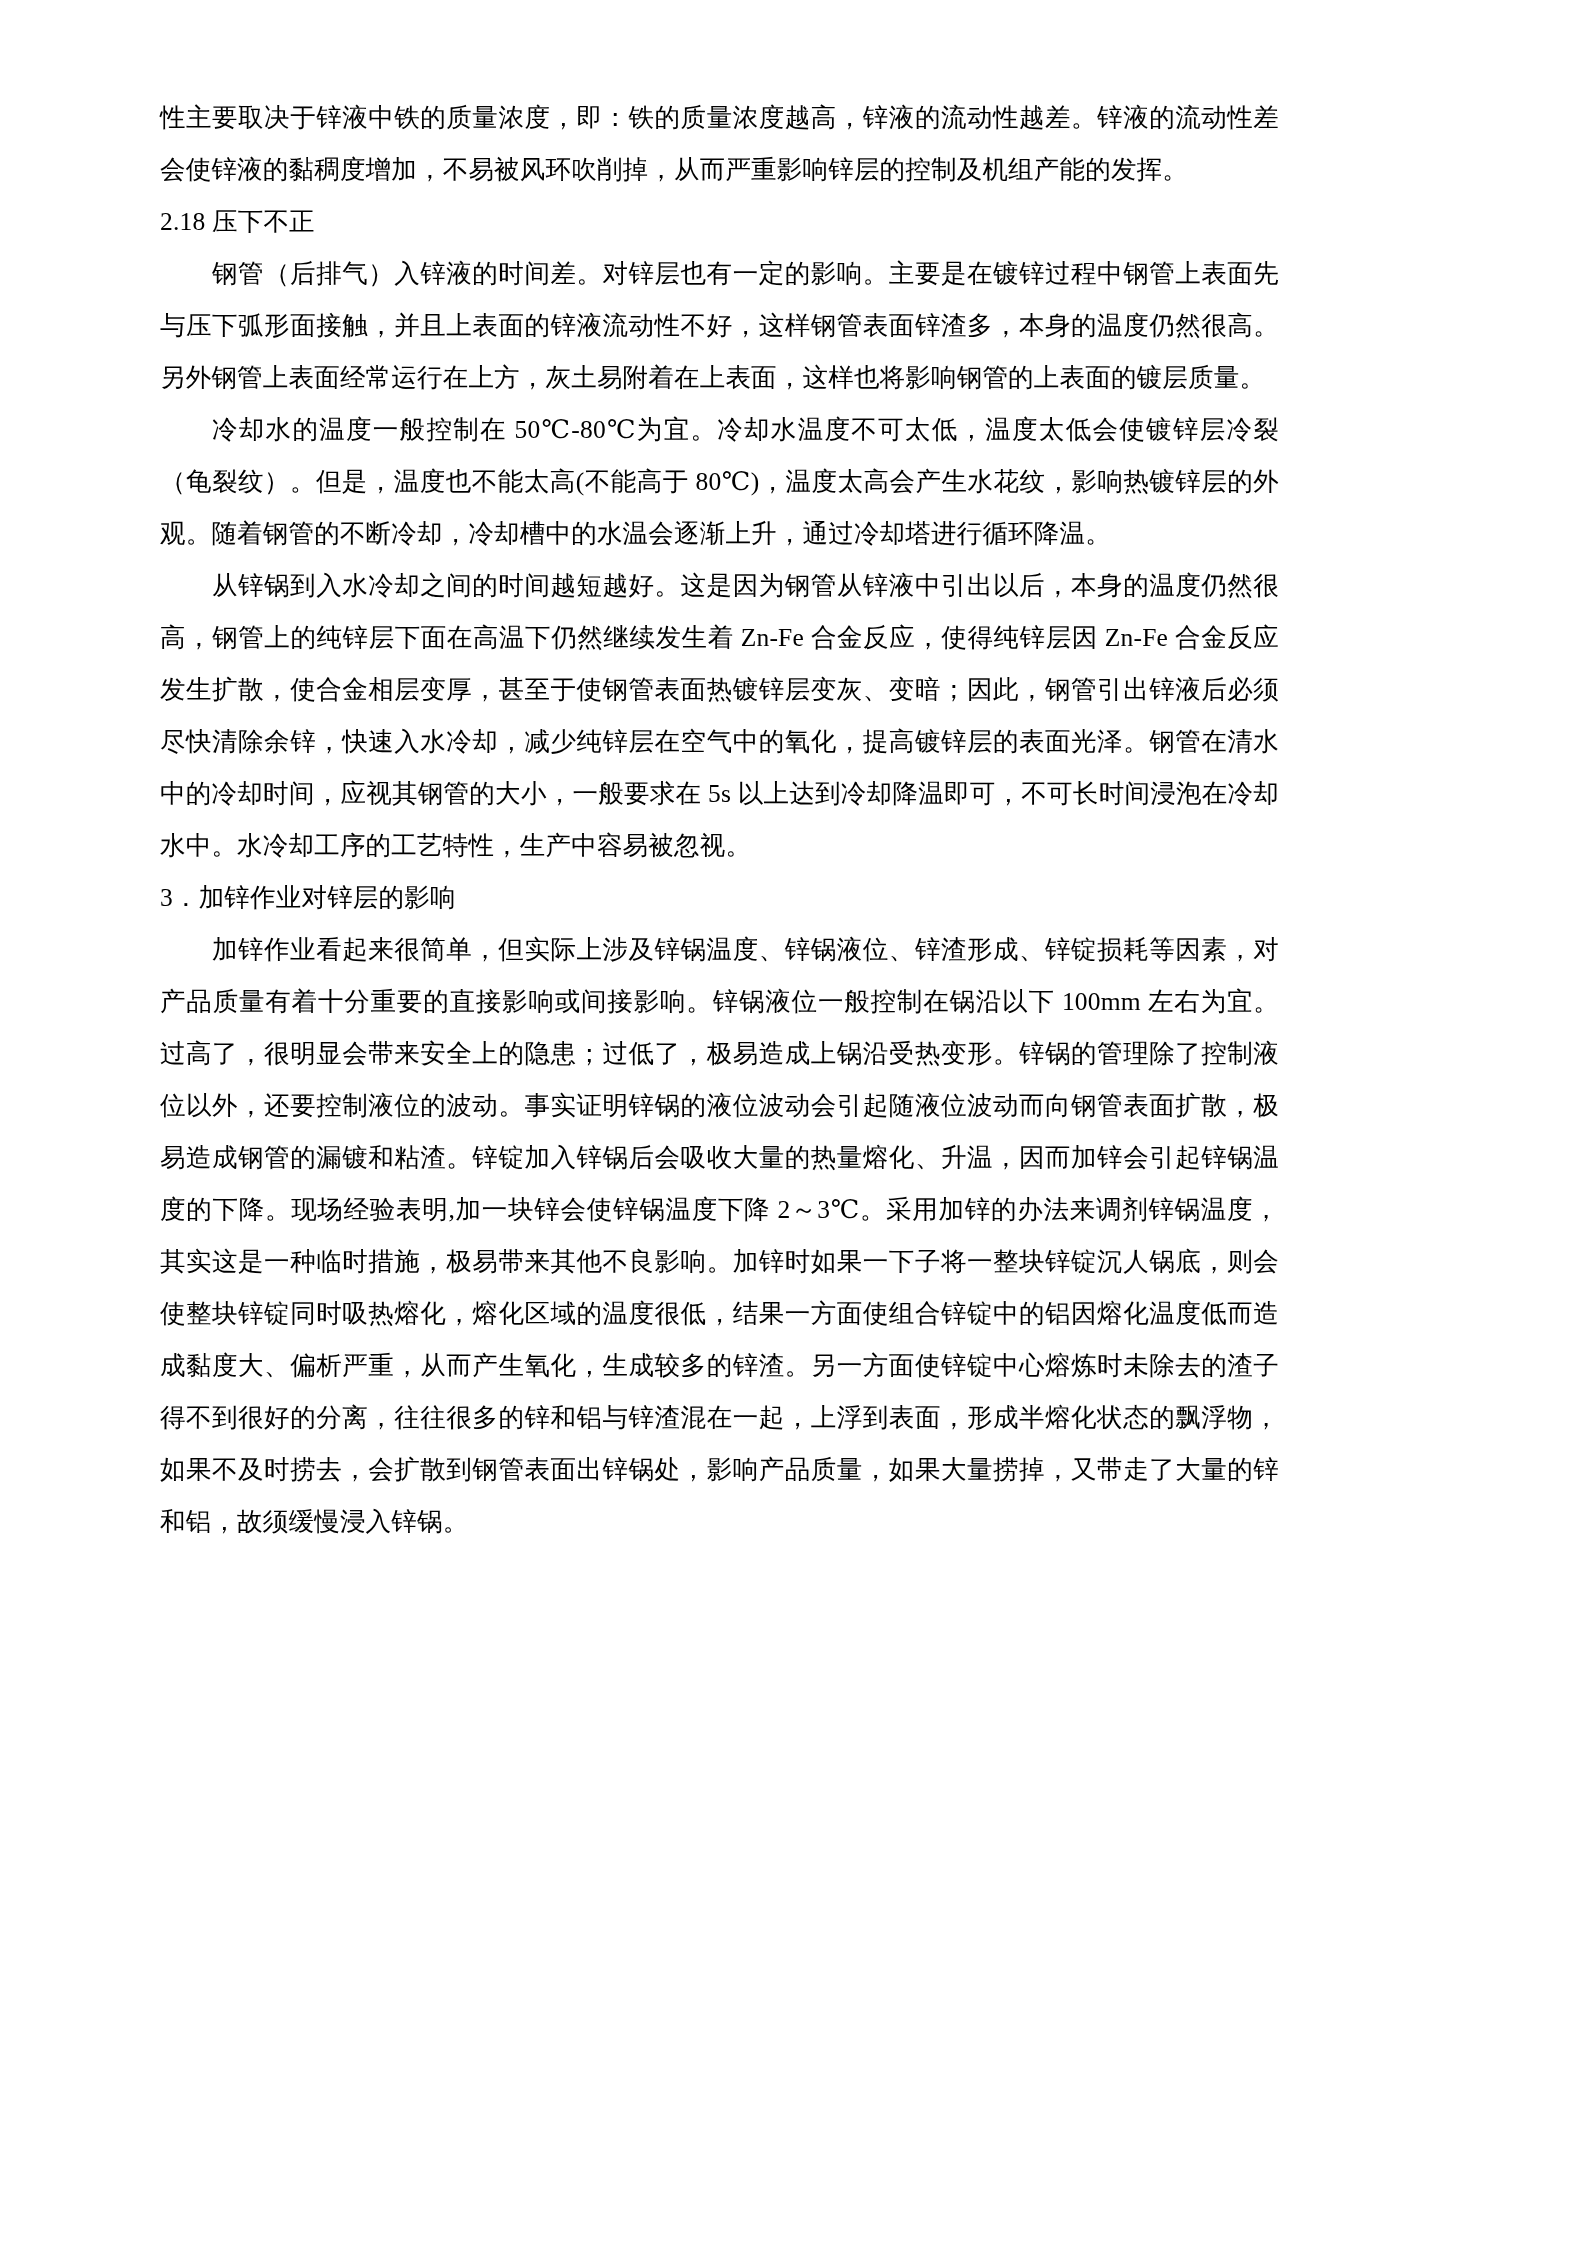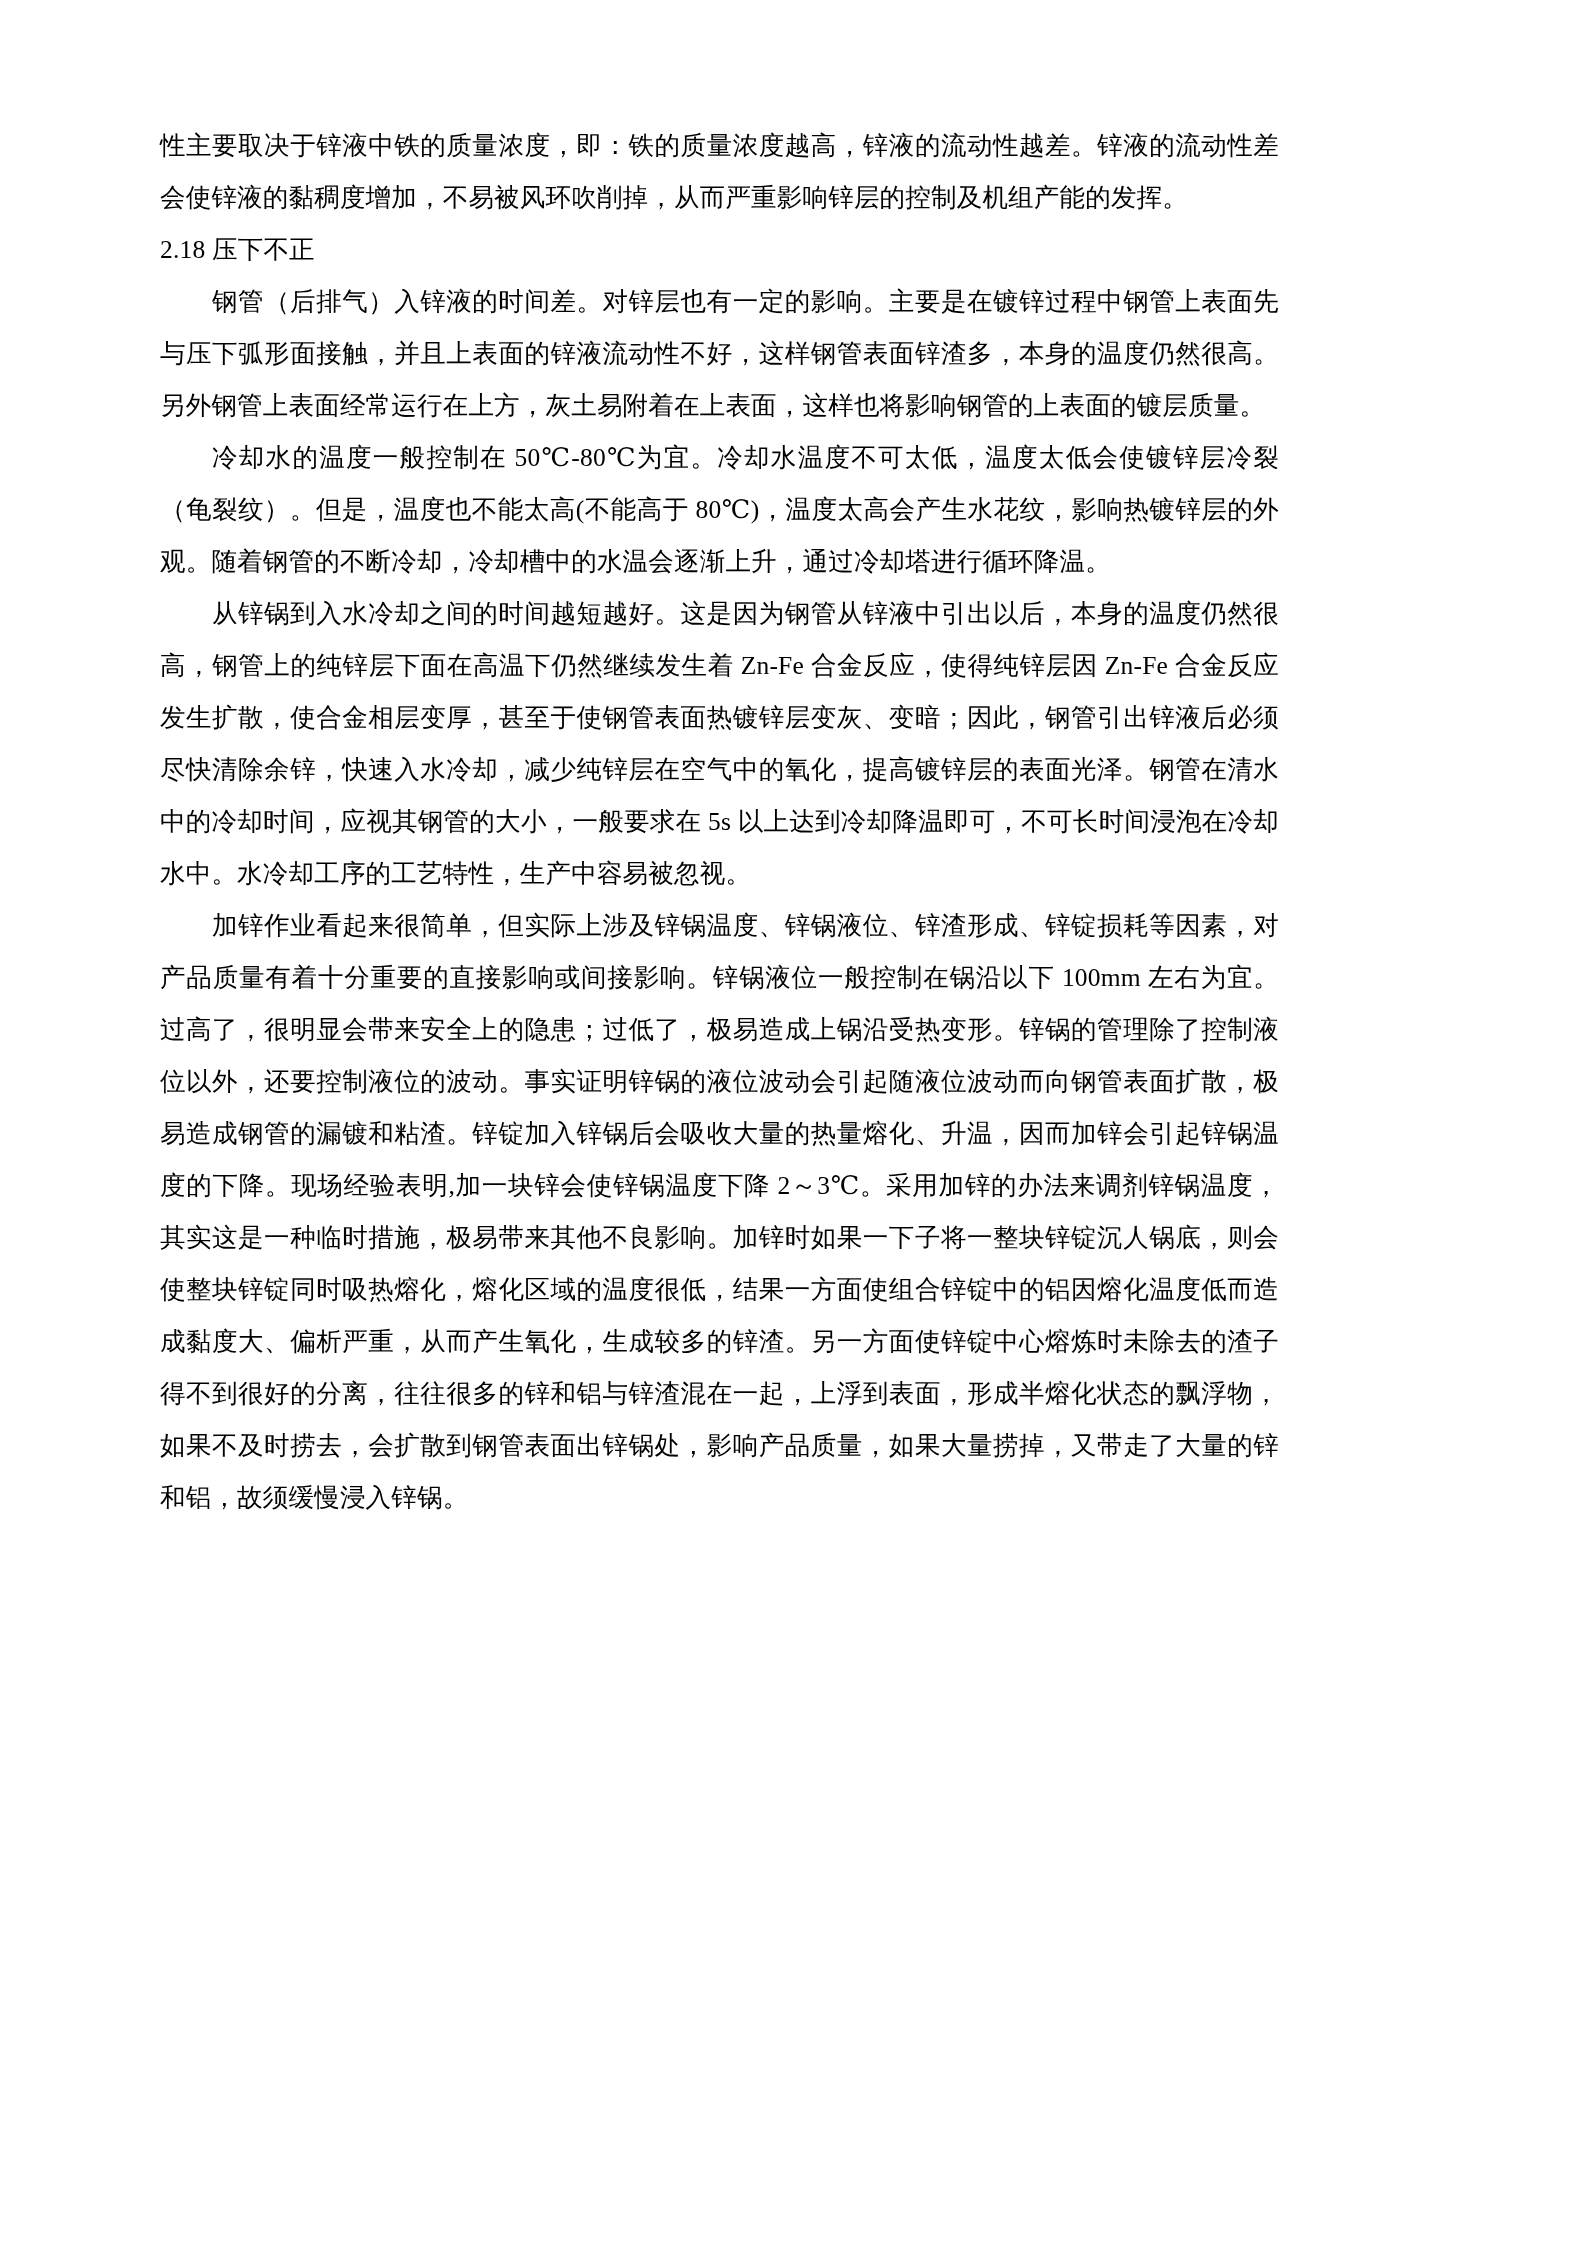--- a/index.html
+++ b/index.html
@@ -12,21 +12,21 @@
     height: 2245px;
     font-family: "Liberation Serif", "DejaVu Serif", serif;
     color: #000000;
     overflow: hidden;
   }
   .page {
     position: relative;
     width: 1439px;
     height: 2245px;
     box-sizing: border-box;
-    padding: 120px 160px 60px 160px;
+    padding: 92px 160px 60px 160px;
   }
   .doc-body {
     font-size: 25.5px;
     line-height: 52px;
     text-align: justify;
     text-justify: inter-ideograph;
     letter-spacing: 0.2px;
   }
   p {
     margin: 0;
@@ -53,17 +53,18 @@
     <p class="heading">2.18 压下不正</p>
 
     <p class="indent">钢管（后排气）入锌液的时间差。对锌层也有一定的影响。主要是在镀锌过程中钢管上表面先与压下弧形面接触，并且上表面的锌液流动性不好，这样钢管表面锌渣多，本身的温度仍然很高。另外钢管上表面经常运行在上方，灰土易附着在上表面，这样也将影响钢管的上表面的镀层质量。</p>
 
 
     <p class="indent">冷却水的温度一般控制在 50℃-80℃为宜。冷却水温度不可太低，温度太低会使镀锌层冷裂（龟裂纹）。但是，温度也不能太高(不能高于 80℃)，温度太高会产生水花纹，影响热镀锌层的外观。随着钢管的不断冷却，冷却槽中的水温会逐渐上升，通过冷却塔进行循环降温。</p>
 
 
     <p class="indent">从锌锅到入水冷却之间的时间越短越好。这是因为钢管从锌液中引出以后，本身的温度仍然很高，钢管上的纯锌层下面在高温下仍然继续发生着 Zn-Fe 合金反应，使得纯锌层因 Zn-Fe 合金反应发生扩散，使合金相层变厚，甚至于使钢管表面热镀锌层变灰、变暗；因此，钢管引出锌液后必须尽快清除余锌，快速入水冷却，减少纯锌层在空气中的氧化，提高镀锌层的表面光泽。钢管在清水中的冷却时间，应视其钢管的大小，一般要求在 5s 以上达到冷却降温即可，不可长时间浸泡在冷却水中。水冷却工序的工艺特性，生产中容易被忽视。</p>
 
+    <p class="heading">3．加锌作业对锌层的影响</p>
 
     <p class="indent">加锌作业看起来很简单，但实际上涉及锌锅温度、锌锅液位、锌渣形成、锌锭损耗等因素，对产品质量有着十分重要的直接影响或间接影响。锌锅液位一般控制在锅沿以下 100mm 左右为宜。过高了，很明显会带来安全上的隐患；过低了，极易造成上锅沿受热变形。锌锅的管理除了控制液位以外，还要控制液位的波动。事实证明锌锅的液位波动会引起随液位波动而向钢管表面扩散，极易造成钢管的漏镀和粘渣。锌锭加入锌锅后会吸收大量的热量熔化、升温，因而加锌会引起锌锅温度的下降。现场经验表明,加一块锌会使锌锅温度下降 2～3℃。采用加锌的办法来调剂锌锅温度，其实这是一种临时措施，极易带来其他不良影响。加锌时如果一下子将一整块锌锭沉人锅底，则会使整块锌锭同时吸热熔化，熔化区域的温度很低，结果一方面使组合锌锭中的铝因熔化温度低而造成黏度大、偏析严重，从而产生氧化，生成较多的锌渣。另一方面使锌锭中心熔炼时未除去的渣子得不到很好的分离，往往很多的锌和铝与锌渣混在一起，上浮到表面，形成半熔化状态的飘浮物，如果不及时捞去，会扩散到钢管表面出锌锅处，影响产品质量，如果大量捞掉，又带走了大量的锌和铝，故须缓慢浸入锌锅。</p>
 
   </div>
 </div>
 
 </body></html>

